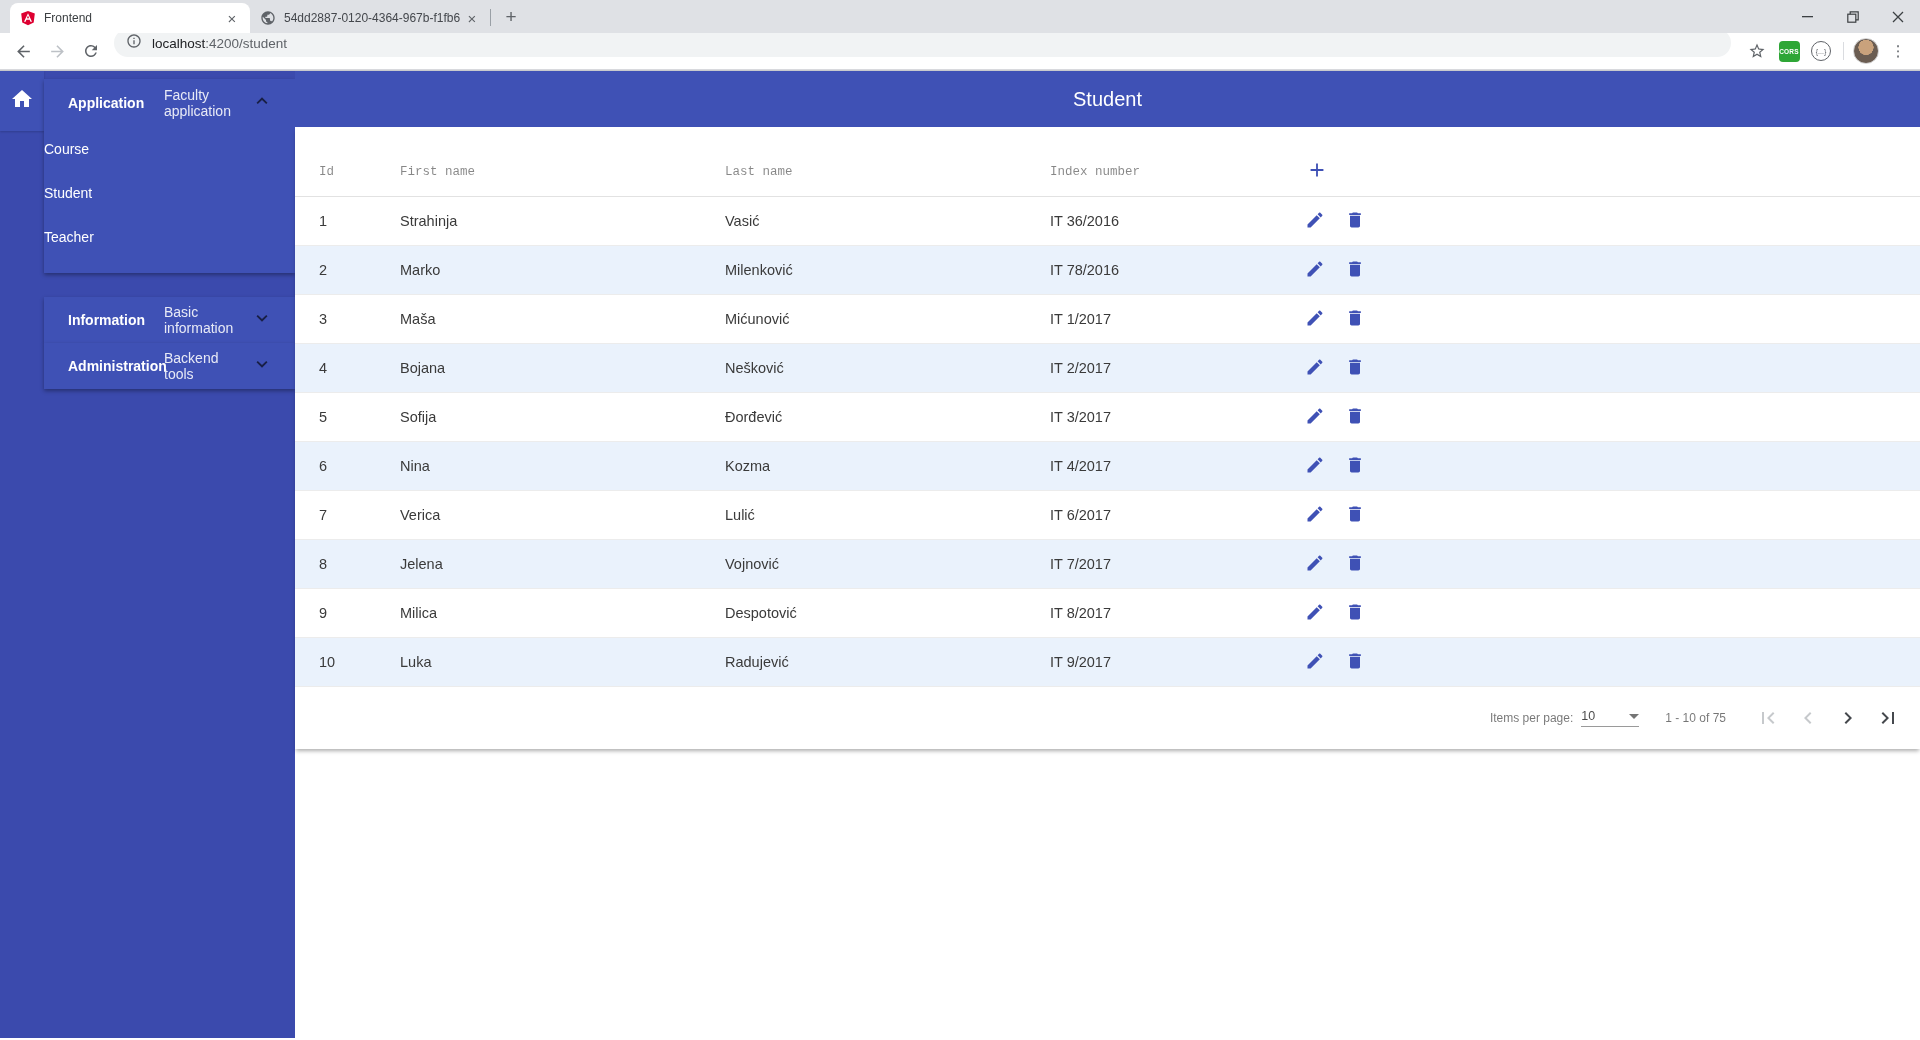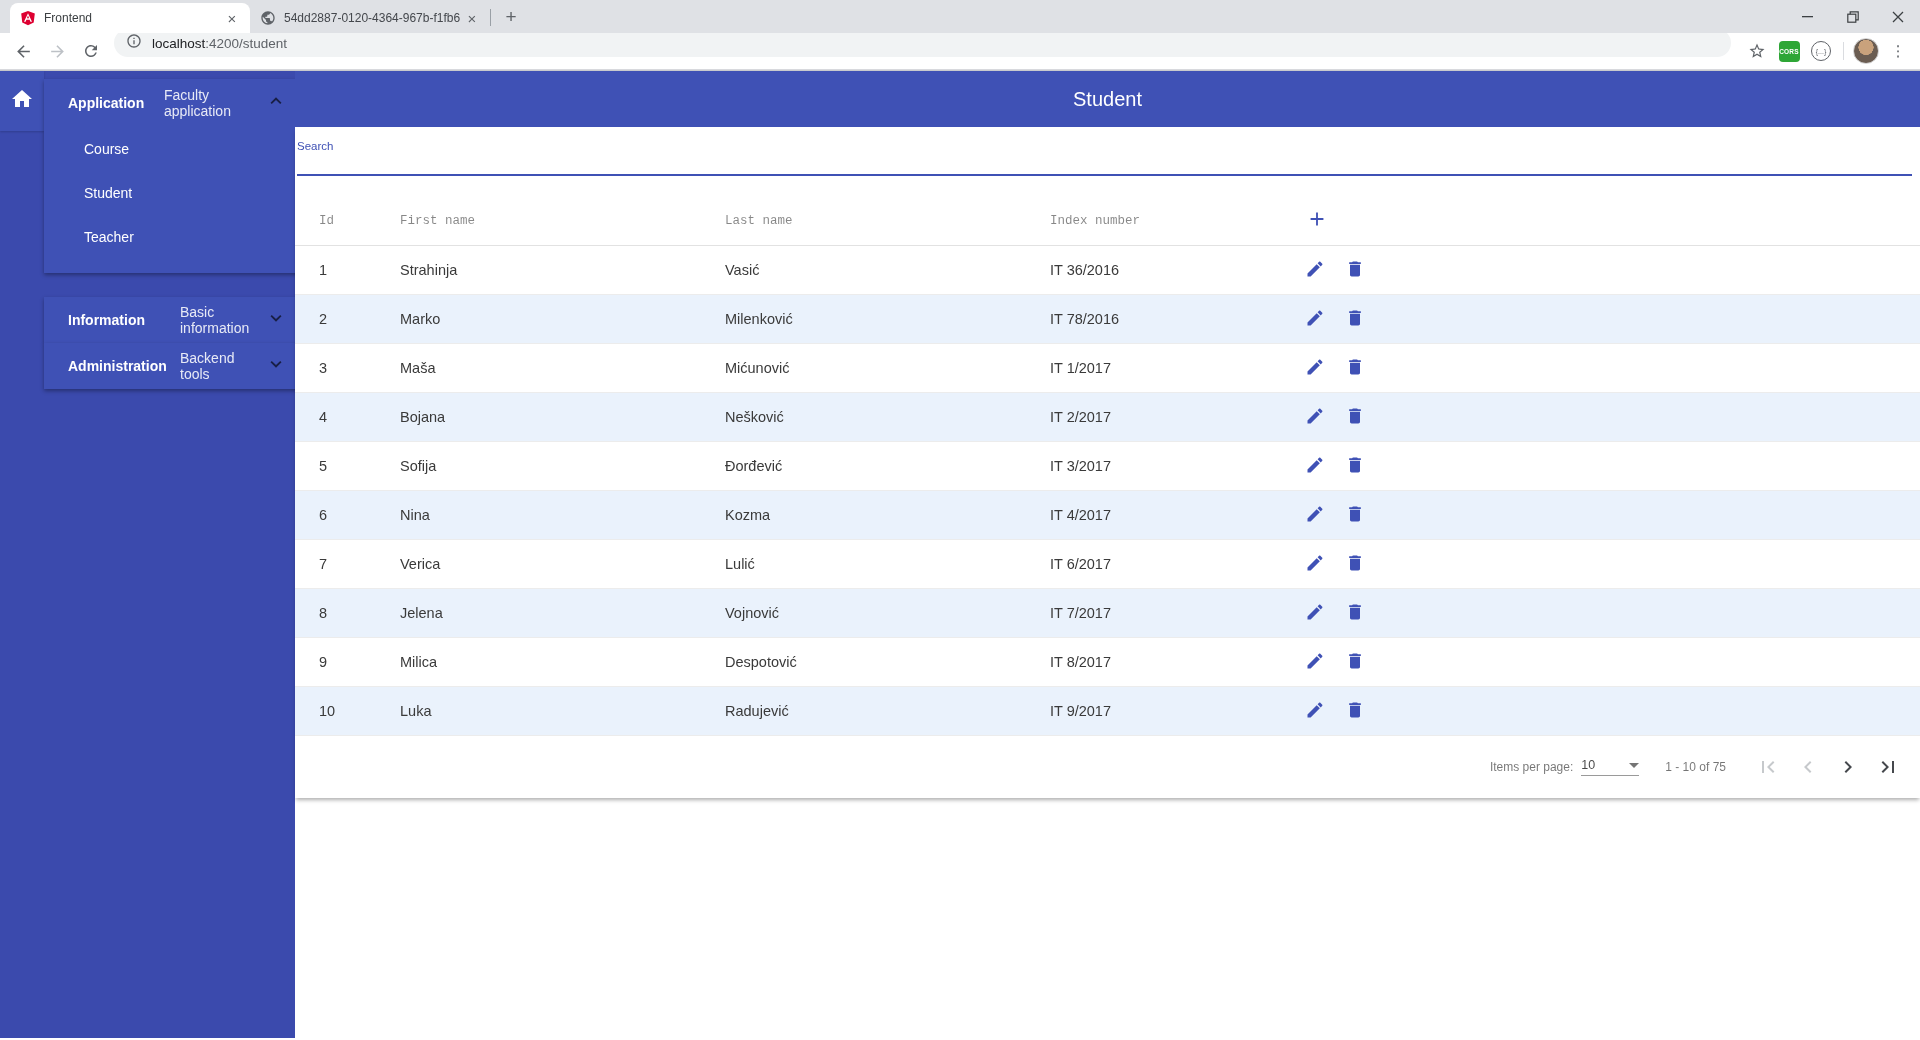--- a/index.html
+++ b/index.html
@@ -36,26 +36,26 @@
   
   .app { display:flex; height:968px; border-top:1px solid #c9cacd; }
 
   .sidenav { width:295px; background:#3b4aad; flex:0 0 auto; display:flex; flex-direction:row; }
   .sidenav-toolbar { height:60px; background:#3f51b5; display:flex; align-items:center; justify-content:center; box-shadow:0 1px 2px rgba(0,0,0,.18); }
   .home-btn { width:44px; height:44px; display:flex; align-items:center; justify-content:center; border-radius:50%; cursor:pointer; }
   .panels { margin-top:8px; }
   .panel { background:#3f51b5; box-shadow:0 2px 4px rgba(0,0,0,.35); }
   .panel.expanded { margin-bottom:24px; padding-bottom:14px; }
   .panel-header { height:48px; display:flex; align-items:center; padding:0 22px 0 24px; cursor:pointer; }
-  .panel.collapsed .panel-header { height:46px;gap:16px; }
+  .panel.collapsed .panel-header { height:46px; }
   .panel-title { width:96px; color:#fff; font-weight:bold; font-size:14px; flex:0 0 auto; }
   .panel-desc { color:rgba(255,255,255,.88); font-size:14px; flex:1; }
   .chevron { flex:0 0 auto; }
   .chevron svg { fill:rgba(0,0,0,.62); }
-  .panel-item { height:44px; display:flex; align-items:center; padding-left:40px; color:#fff; font-size:14px; cursor:pointer; }
+  .panel-item { height:44px; display:flex; align-items:center; color:#fff; font-size:14px; cursor:pointer; }
 
   .main { flex:1; display:flex; flex-direction:column; background:#fff; }
   .header-toolbar { height:56px; background:#3f51b5; display:flex; align-items:center; justify-content:center; color:#fff; font-size:20px; flex:0 0 auto; }
   .card { background:#fff; box-shadow:0 3px 4px -1px rgba(0,0,0,.32); }
 
   .search-wrap { padding:13px 8px 0 2px; }
   .search-label { font-size:11.5px; color:#3f51b5; display:block; }
   .search-input { display:block; width:100%; border:none; outline:none; height:24px; font-size:15px; color:#222;
     border-bottom:2px solid #3f51b5; background:transparent; caret-color:#222; padding:0; border-radius:0; }
 
@@ -221,24 +221,20 @@
       </div>
     </div>
   </aside>
 
   <main class="main">
     <div class="header-toolbar">
       <span>Student</span>
     </div>
 
     <div class="card">
-      <div class="search-wrap">
-        <label class="search-label">Search</label>
-        <input class="search-input" type="text" autofocus="" value="" style="">
-      </div>
 
       <div class="table">
         <div class="thead-row">
           <span class="col-id">Id</span>
           <span class="col-first">First name</span>
           <span class="col-last">Last name</span>
           <span class="col-index">Index number</span>
           <span class="col-actions">
             <span class="icon-btn add-btn">
               <span>

